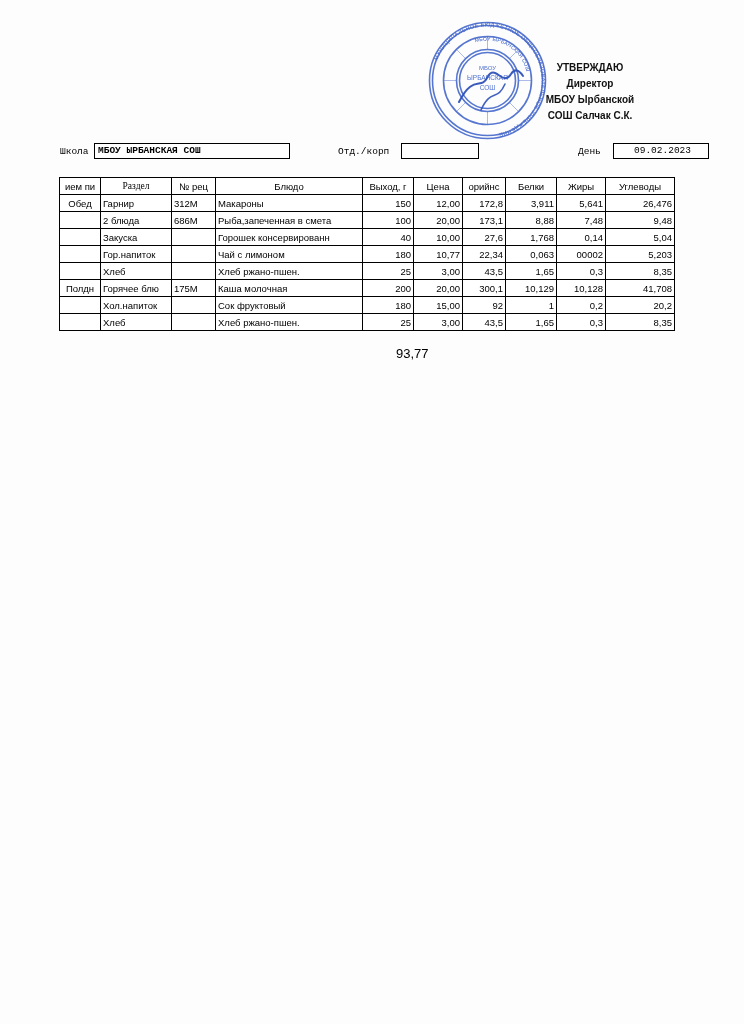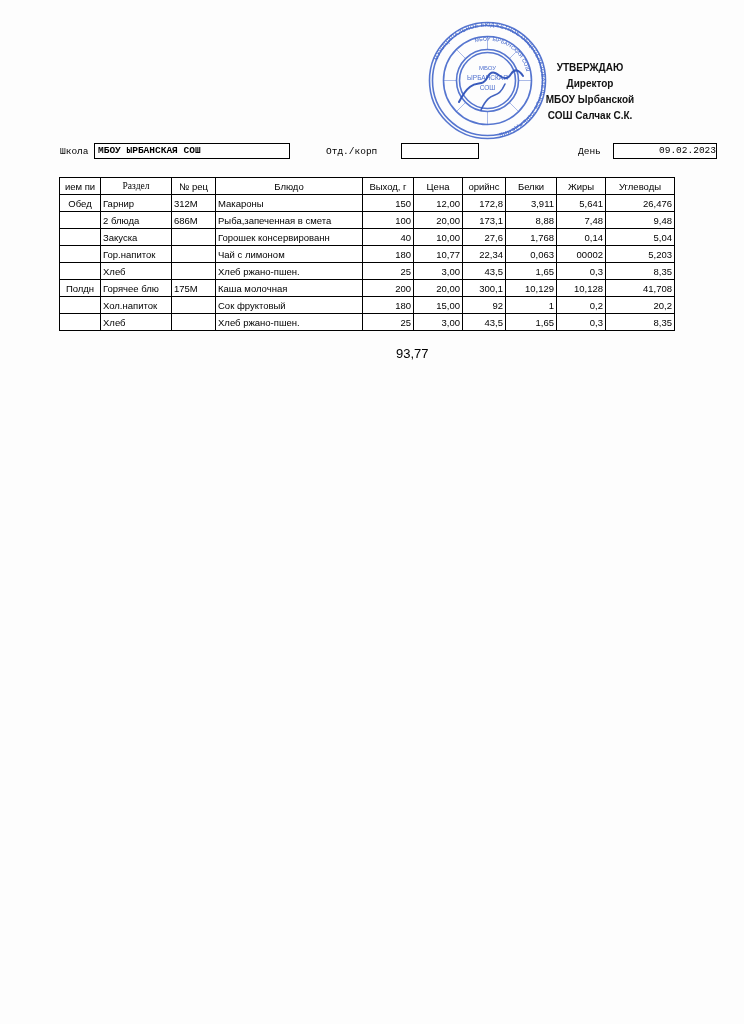--- a/index.html
+++ b/index.html
@@ -72,24 +72,24 @@
     box-sizing: border-box;
     font-size: 9.5px;
     line-height: 14px;
     padding-left: 3px;
     background: #fff;
     white-space: nowrap;
     overflow: hidden;
   }
   .hdr-school-label { left: 0; }
   .hdr-school-box   { left: 34px; width: 196px; font-weight: bold; }
-  .hdr-dept-label   { left: 266px; }
+  .hdr-dept-label   { left: 278px; }
   .hdr-dept-box     { left: 341px; width: 78px; }
   .hdr-day-label    { left: 518px; }
-  .hdr-day-box      { left: 553px; width: 104px; text-align: right; padding-left: 0; }
+  .hdr-day-box      { left: 553px; width: 96px; text-align: center; padding-left: 0; }
 
   
   .tbl-wrap {
     position: absolute;
     left: 59px;
     top: 177px;
   }
   table.menu {
     border-collapse: collapse;
     font-size: 9.5px;

